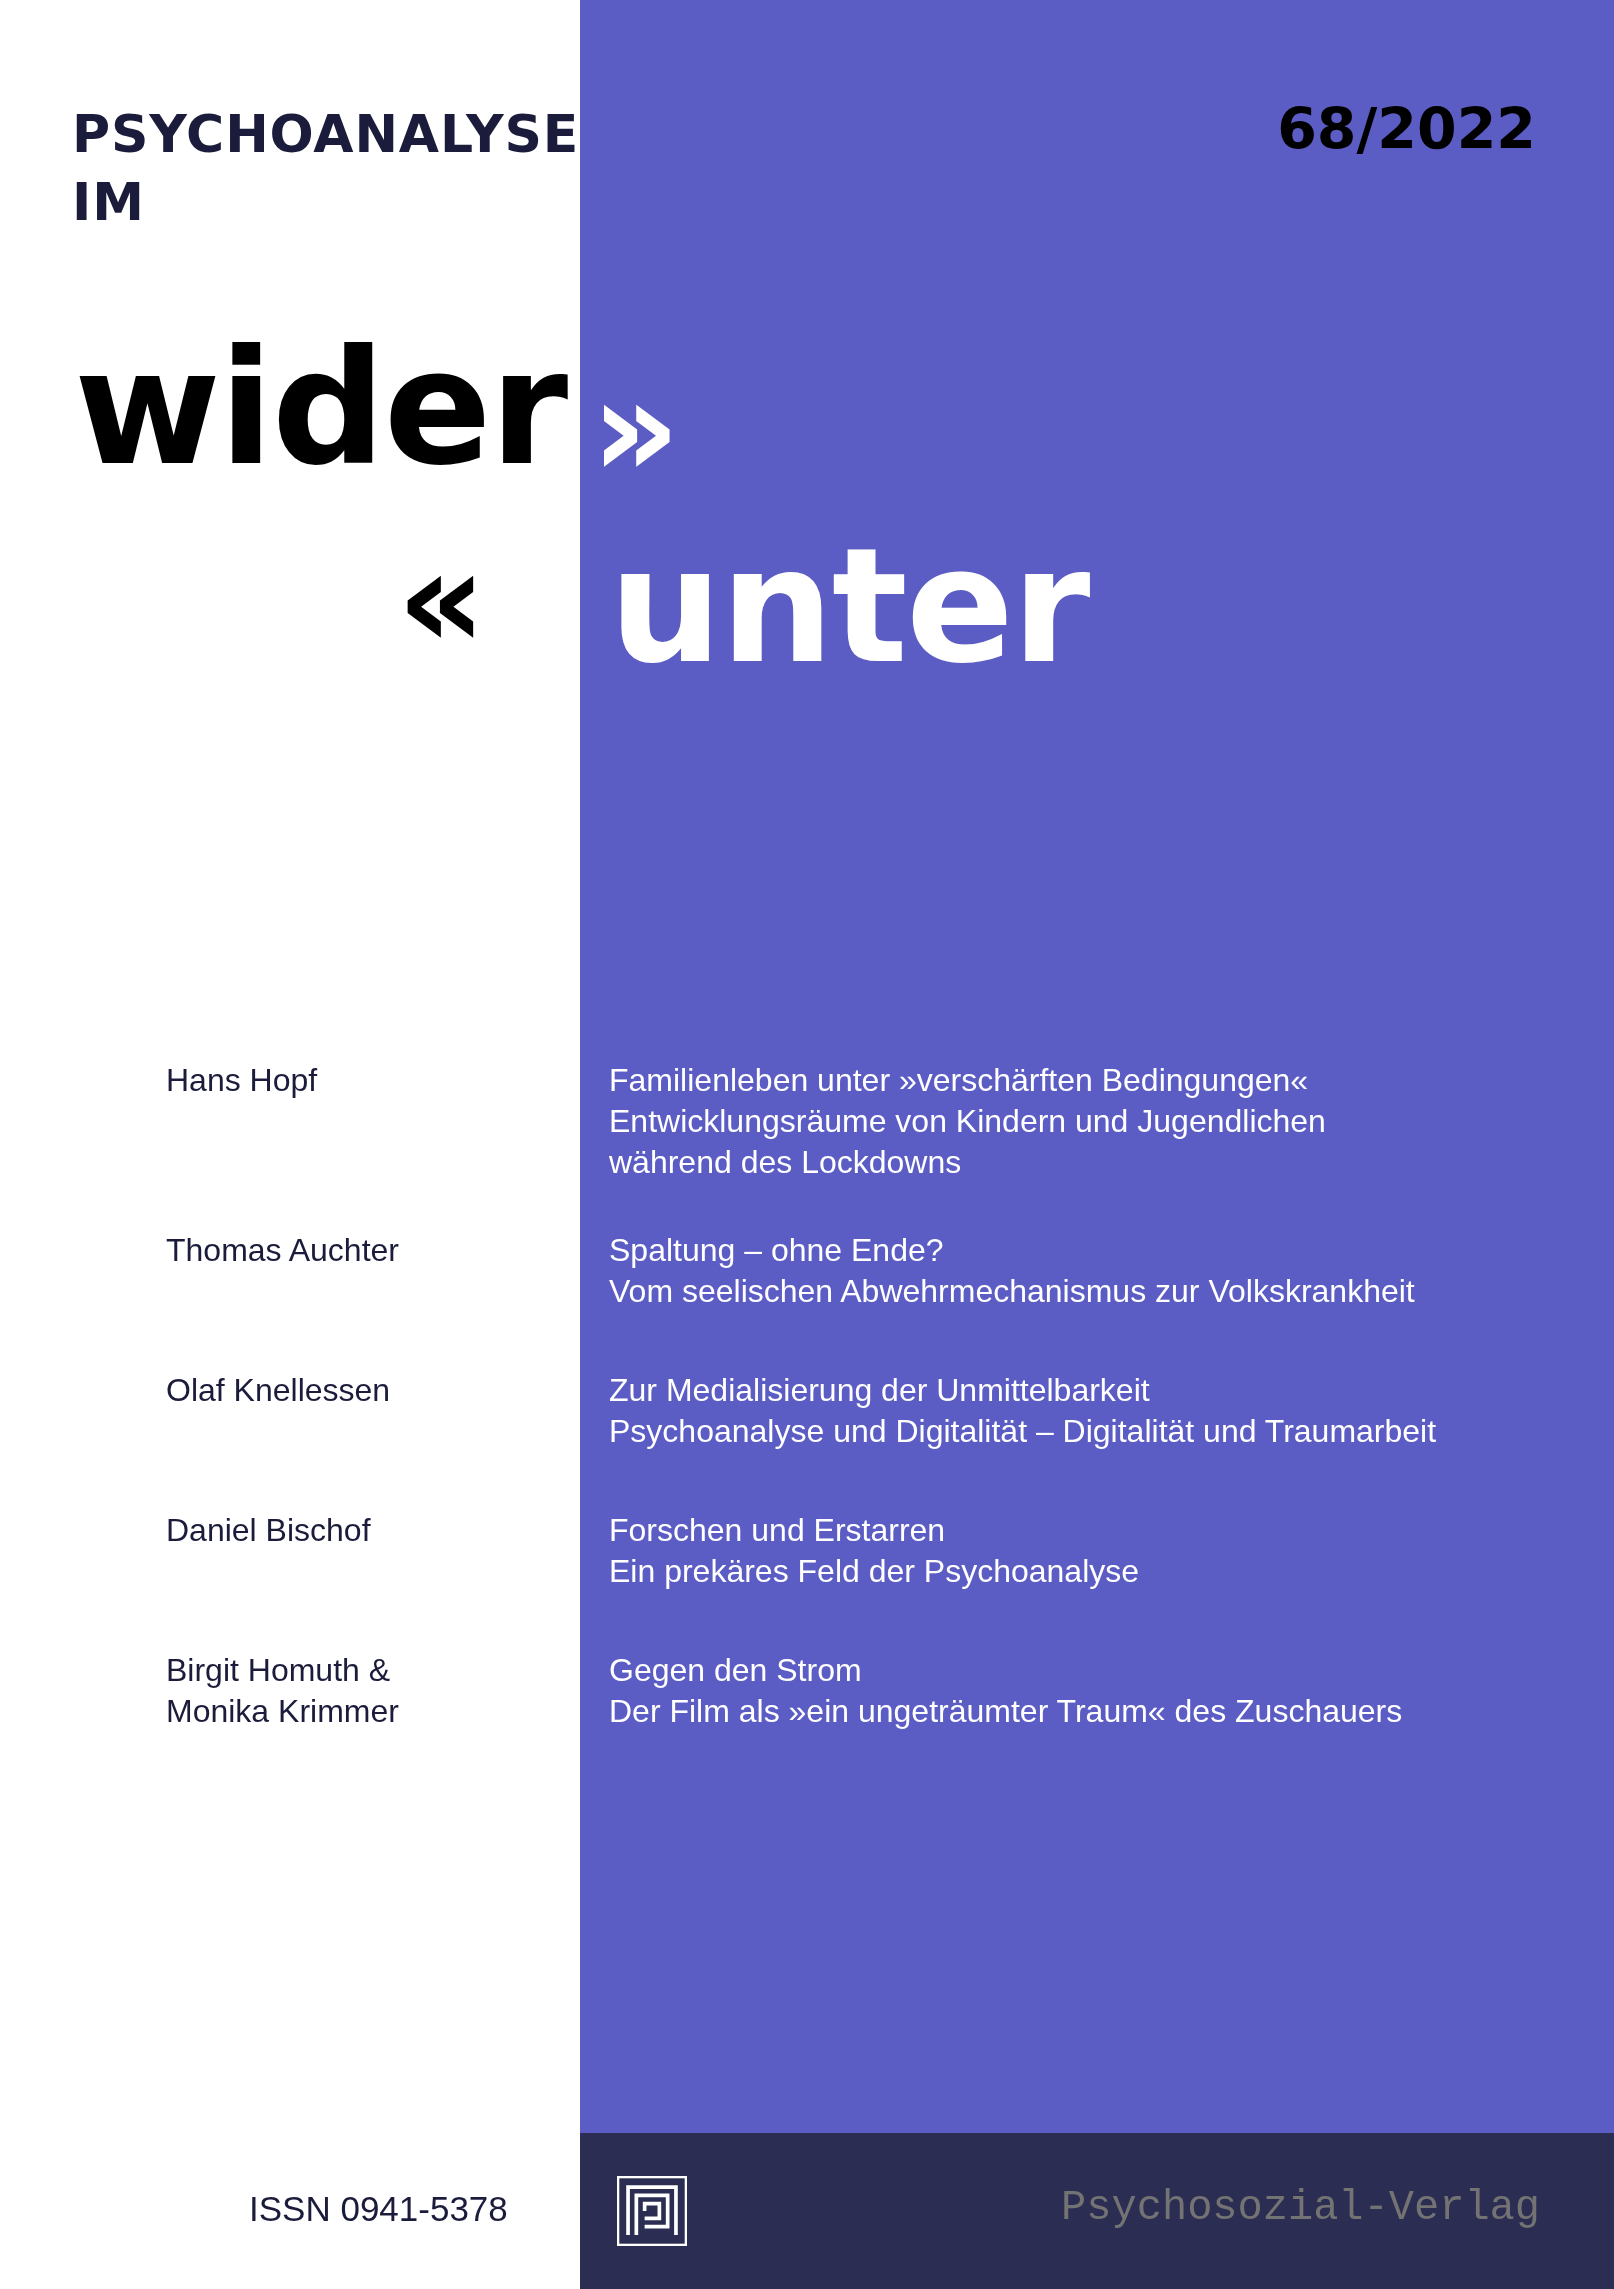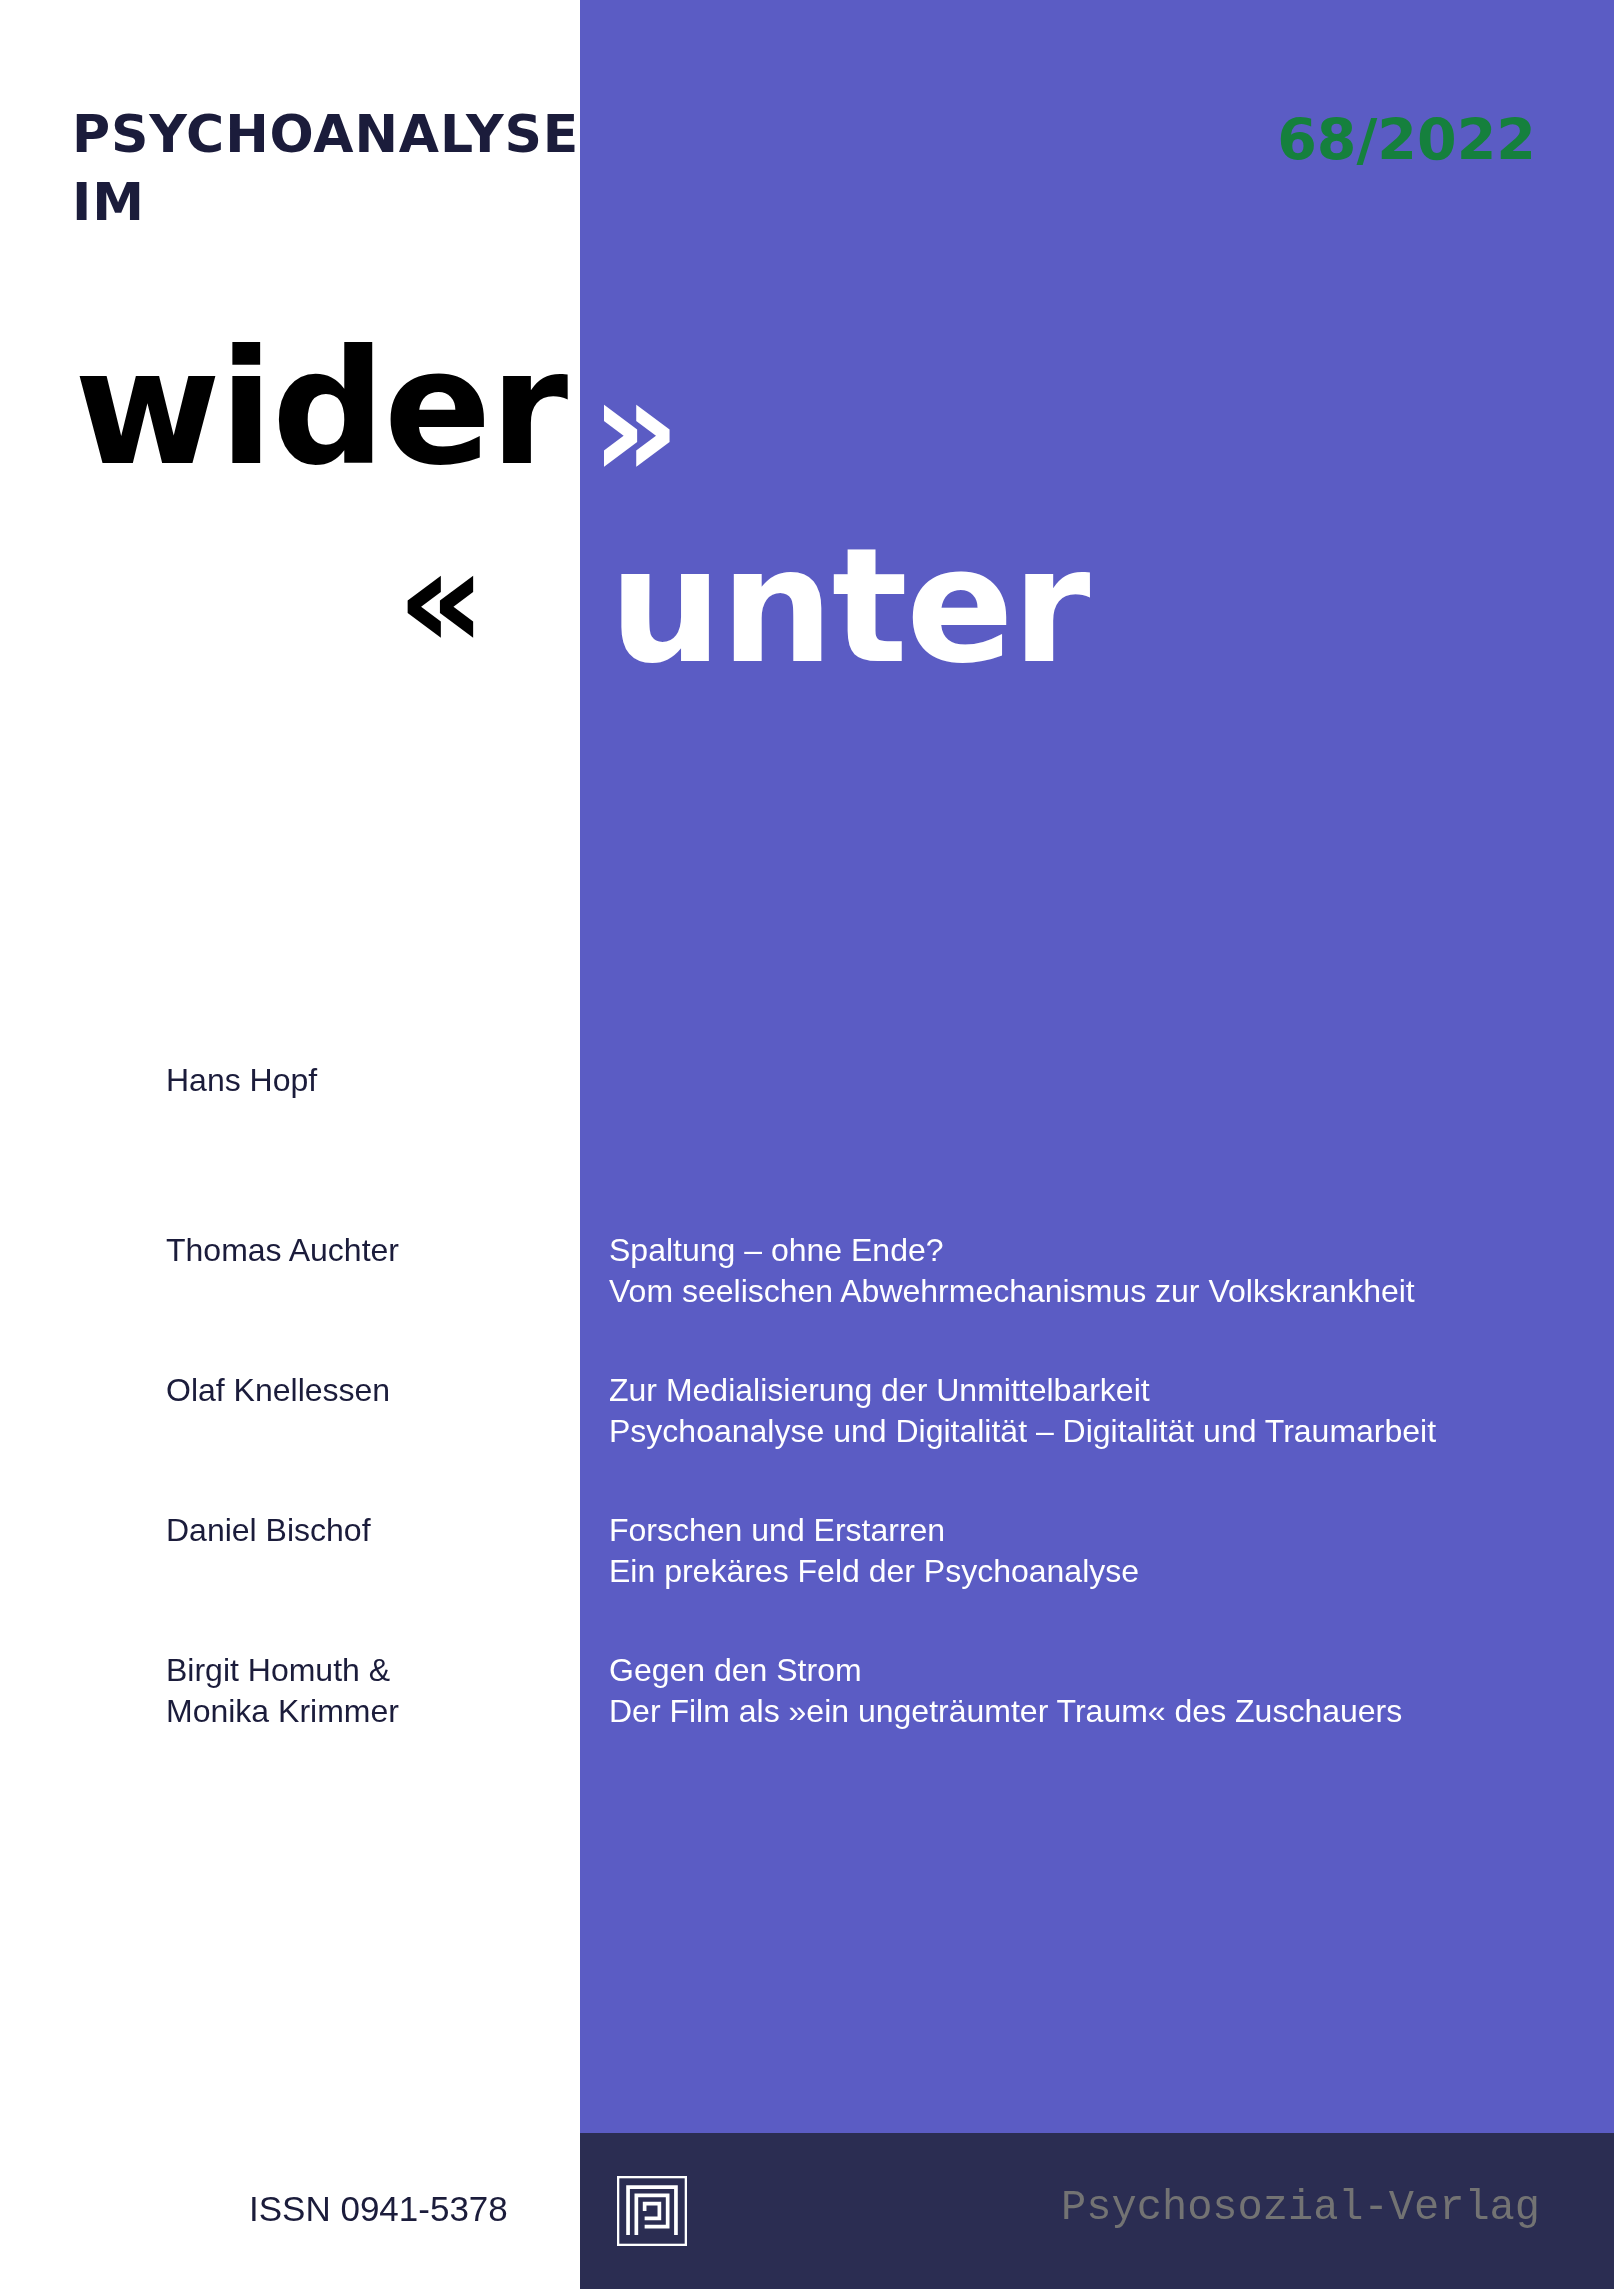--- a/index.html
+++ b/index.html
@@ -94,25 +94,25 @@
   .chev-left {
     left: 397px;
     top: 531px;
     font-size: 138px;
     color: #000000;
   }
   
   .issue {
     position: absolute;
     right: 78px;
-    top: 107px;
+    top: 96px;
     font-family: "DejaVu Sans", sans-serif;
     font-weight: 700;
     font-size: 57px;
-    color: #15803d;
+    color: #000000;
     letter-spacing: 0px;
   }
   
   .theme {
     position: absolute;
     left: 609px;
     top: 881px;
     font-family: "DejaVu Sans", sans-serif;
     font-weight: 700;
     font-size: 41px;
@@ -197,20 +197,23 @@
   <div class="chev chev-left">«</div>
   <div class="spruch">unter</div>
 
   <div class="issue">68/2022</div>
 
 
   <div class="contents">
 
     <div class="entry" style="height:122px">
       <div class="entry-author">Hans Hopf</div>
+      <div class="entry-titles">Familienleben unter »verschärften Bedingungen«
+Entwicklungsräume von Kindern und Jugendlichen
+während des Lockdowns</div>
     </div>
 
     <div class="entry" style="height:92px">
       <div class="entry-author">Thomas Auchter</div>
       <div class="entry-titles">Spaltung – ohne Ende?
 Vom seelischen Abwehrmechanismus zur Volkskrankheit</div>
     </div>
 
     <div class="entry" style="height:92px">
       <div class="entry-author">Olaf Knellessen</div>

